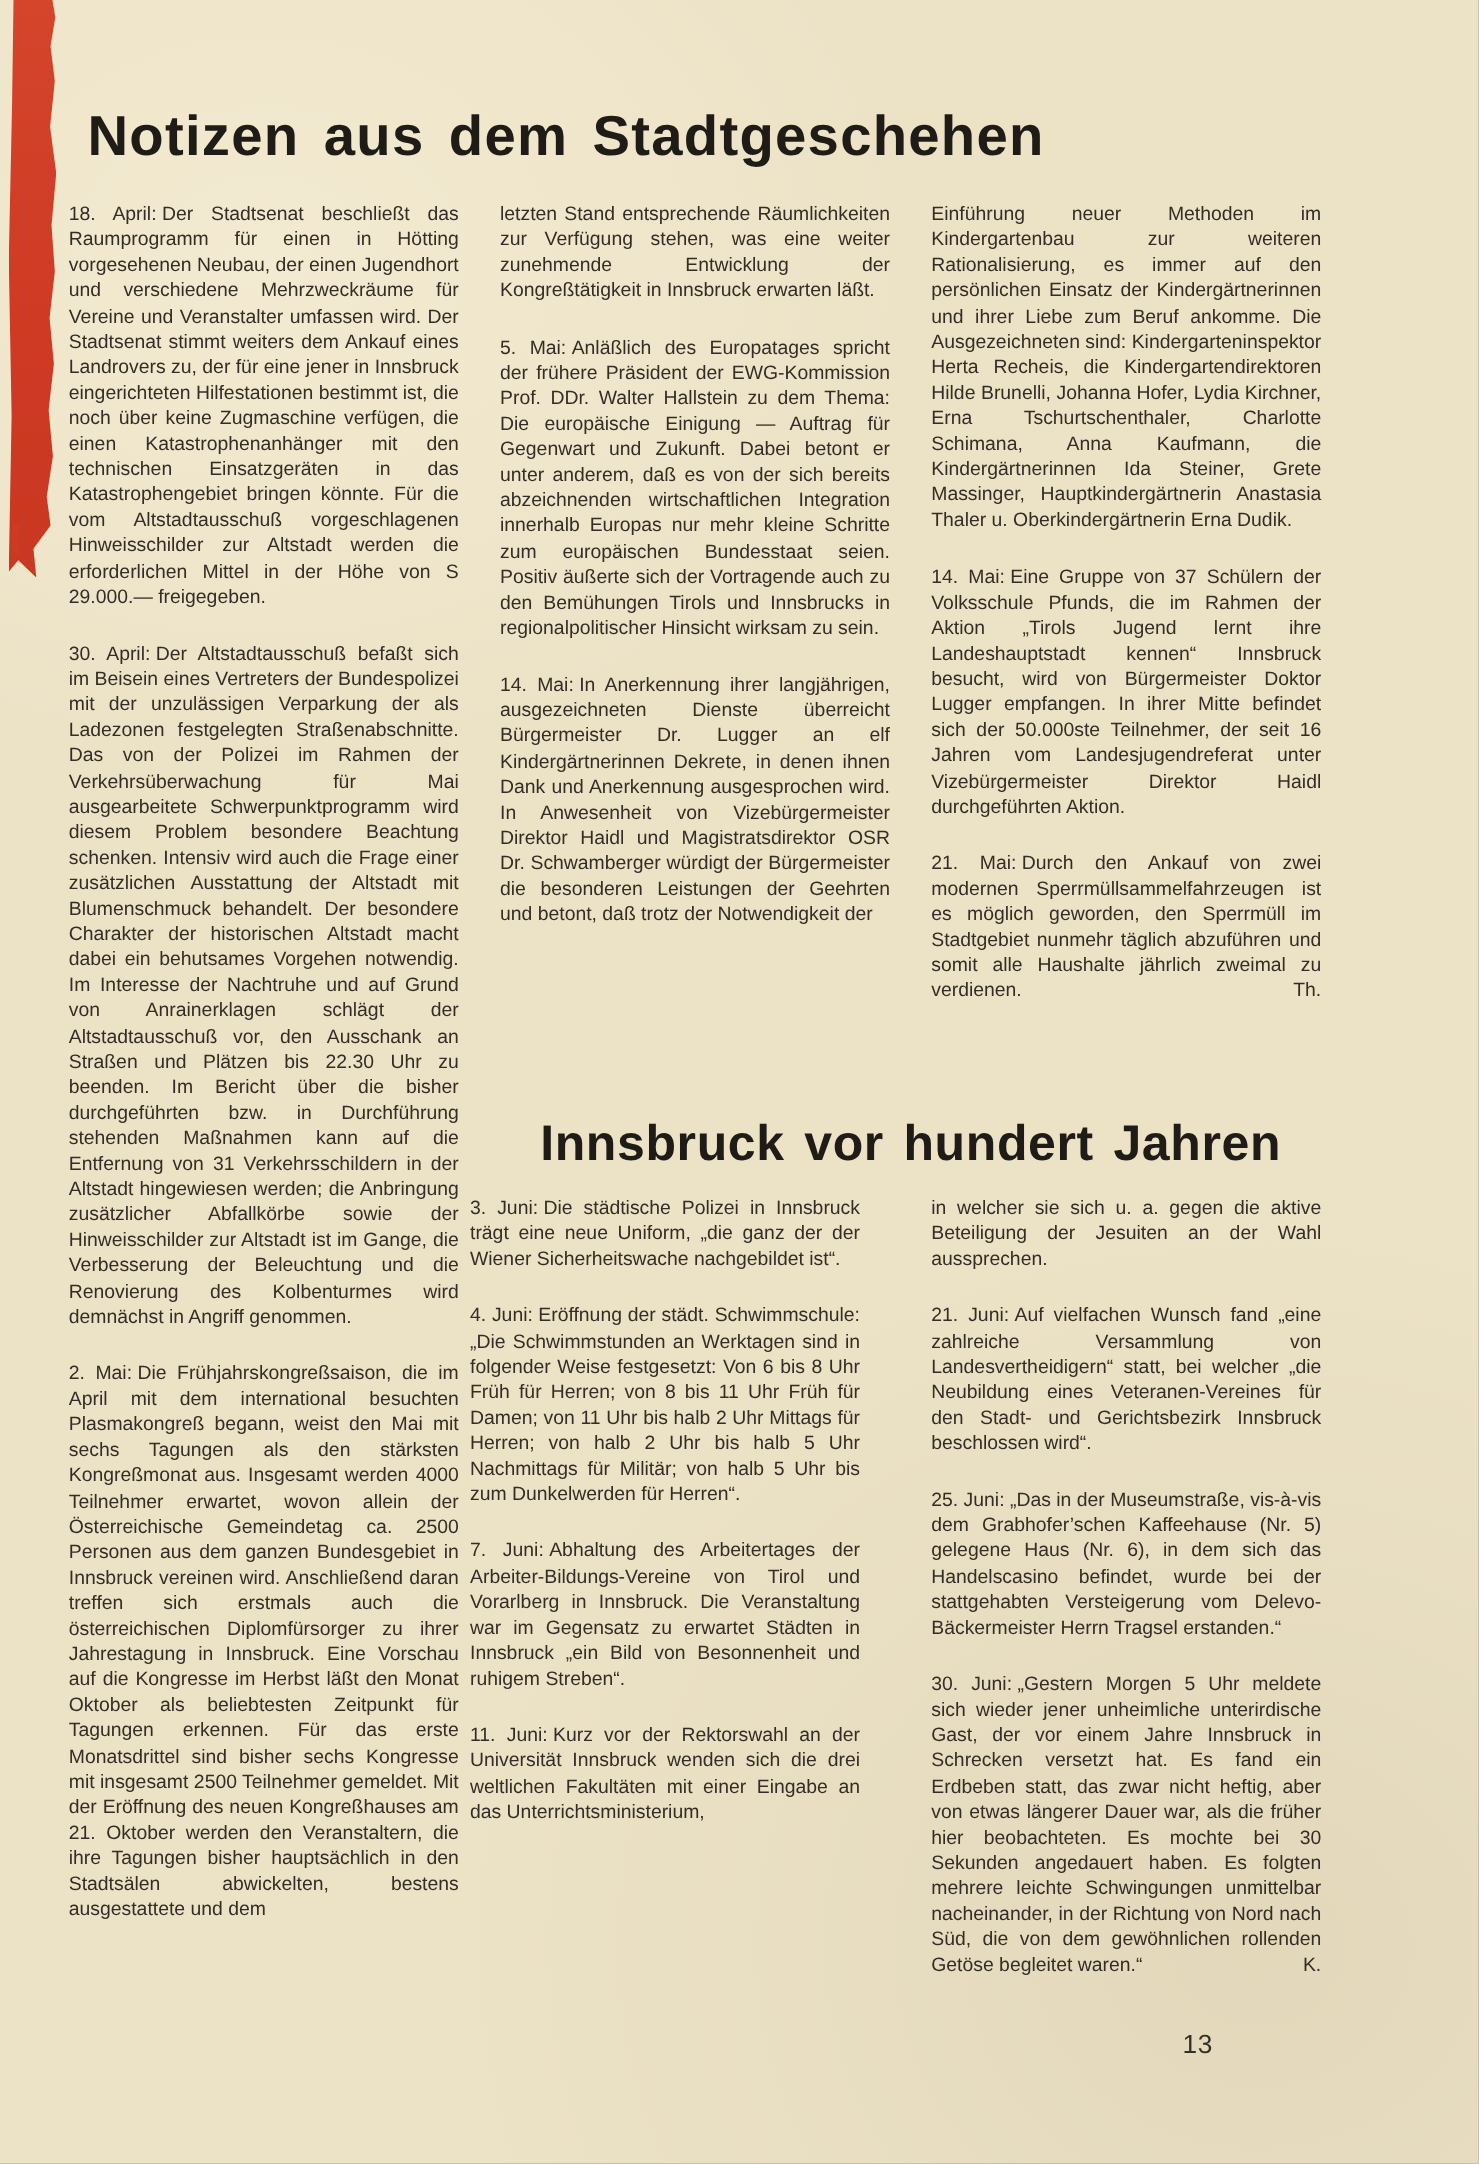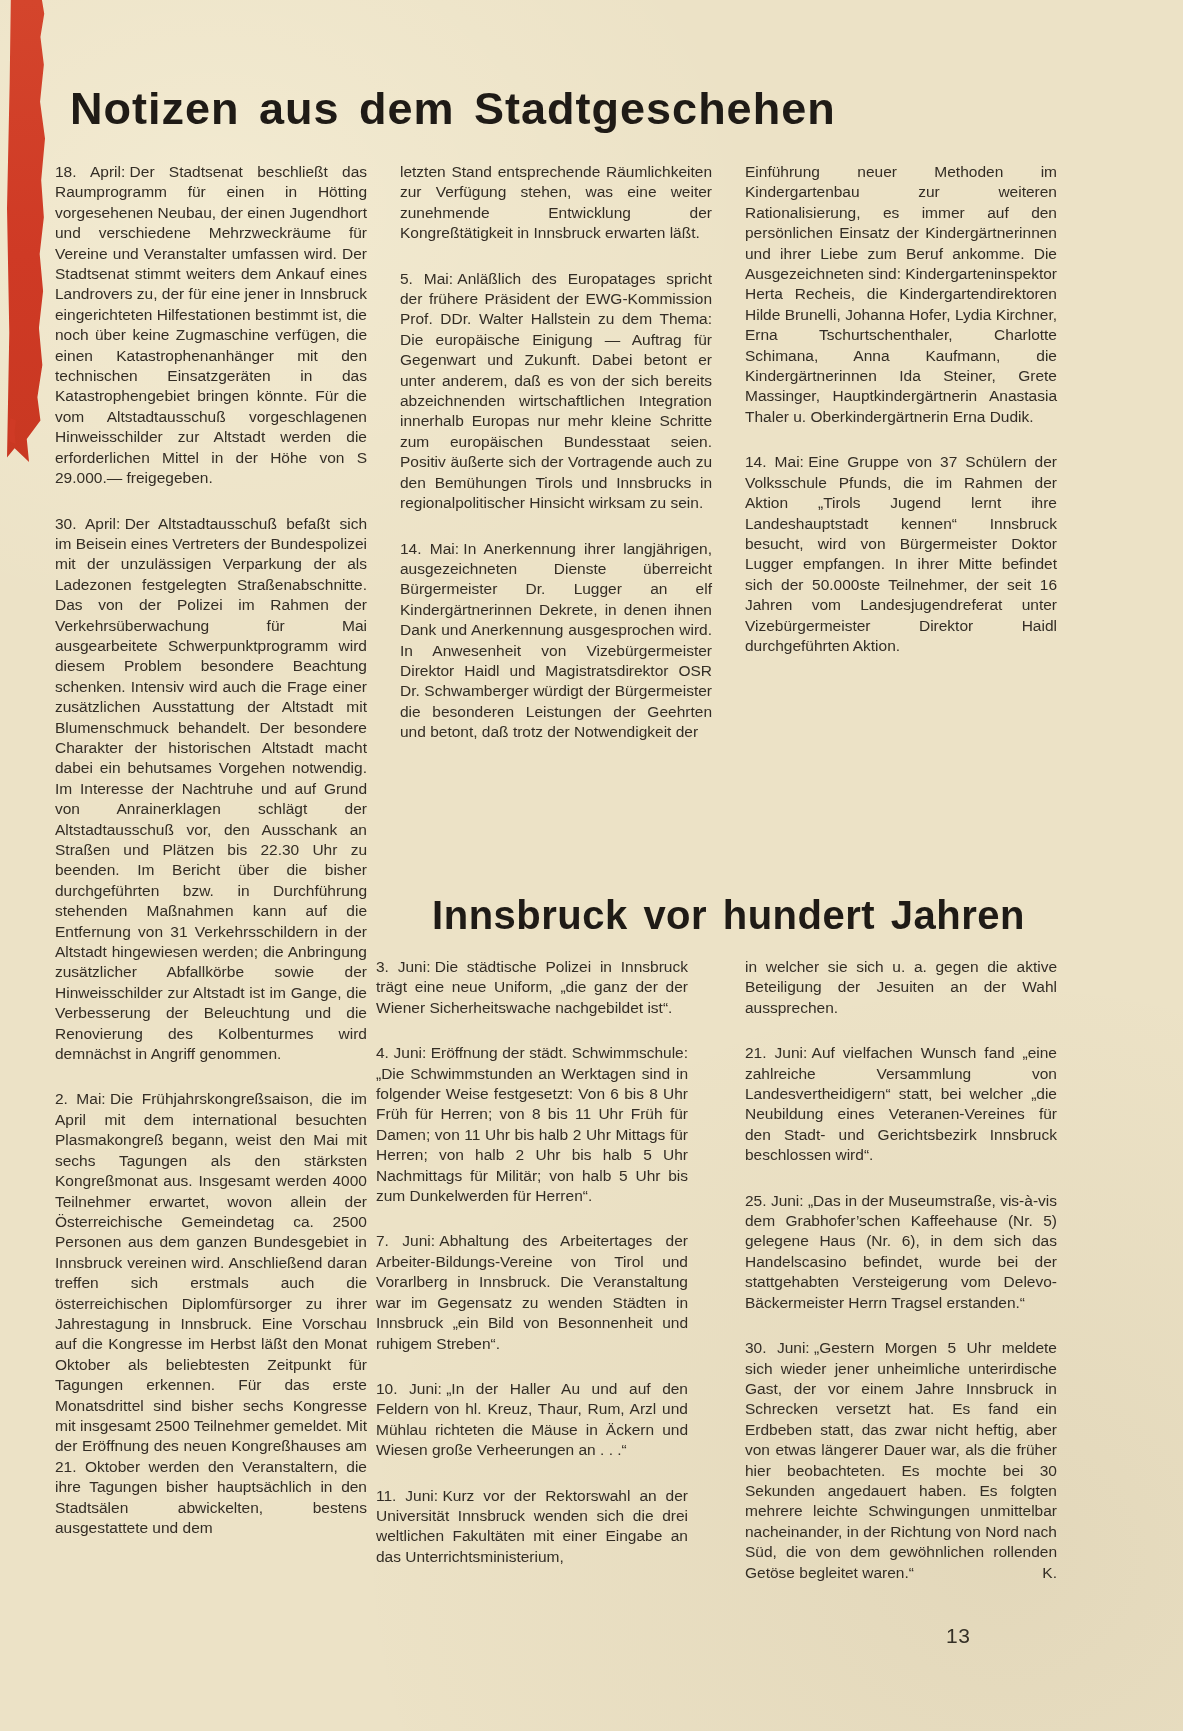--- a/index.html
+++ b/index.html
@@ -82,29 +82,29 @@
 
   <div class="col col2-top">
     <p><span class="date"></span><span>letzten Stand entsprechende Räumlichkeiten zur Verfügung stehen, was eine weiter zunehmende Entwicklung der Kongreßtätigkeit in Innsbruck erwarten läßt.</span></p>
     <p><span class="date">5. Mai:</span><span>Anläßlich des Europatages spricht der frühere Präsident der EWG-Kommission Prof. DDr. Walter Hallstein zu dem Thema: Die europäische Einigung — Auftrag für Gegenwart und Zukunft. Dabei betont er unter anderem, daß es von der sich bereits abzeichnenden wirtschaftlichen Integration innerhalb Europas nur mehr kleine Schritte zum europäischen Bundesstaat seien. Positiv äußerte sich der Vortragende auch zu den Bemühungen Tirols und Innsbrucks in regionalpolitischer Hinsicht wirksam zu sein.</span></p>
     <p><span class="date">14. Mai:</span><span>In Anerkennung ihrer langjährigen, ausgezeichneten Dienste überreicht Bürgermeister Dr. Lugger an elf Kindergärtnerinnen Dekrete, in denen ihnen Dank und Anerkennung ausgesprochen wird. In Anwesenheit von Vizebürgermeister Direktor Haidl und Magistratsdirektor OSR Dr. Schwamberger würdigt der Bürgermeister die besonderen Leistungen der Geehrten und betont, daß trotz der Notwendigkeit der</span></p>
   </div>
 
   <div class="col col3-top">
     <p><span class="date"></span><span>Einführung neuer Methoden im Kindergartenbau zur weiteren Rationalisierung, es immer auf den persönlichen Einsatz der Kindergärtnerinnen und ihrer Liebe zum Beruf ankomme. Die Ausgezeichneten sind: Kindergarteninspektor Herta Recheis, die Kindergartendirektoren Hilde Brunelli, Johanna Hofer, Lydia Kirchner, Erna Tschurtschenthaler, Charlotte Schimana, Anna Kaufmann, die Kindergärtnerinnen Ida Steiner, Grete Massinger, Hauptkindergärtnerin Anastasia Thaler u. Oberkindergärtnerin Erna Dudik.</span></p>
     <p><span class="date">14. Mai:</span><span>Eine Gruppe von 37 Schülern der Volksschule Pfunds, die im Rahmen der Aktion „Tirols Jugend lernt ihre Landeshauptstadt kennen“ Innsbruck besucht, wird von Bürgermeister Doktor Lugger empfangen. In ihrer Mitte befindet sich der 50.000ste Teilnehmer, der seit 16 Jahren vom Landesjugendreferat unter Vizebürgermeister Direktor Haidl durchgeführten Aktion.</span></p>
+    <p><span class="date">21. Mai:</span><span>Durch den Ankauf von zwei modernen Sperrmüllsammelfahrzeugen ist es möglich geworden, den Sperrmüll im Stadtgebiet nunmehr täglich abzuführen und somit alle Haushalte jährlich zweimal zu verdienen.</span><span class="sig">Th.</span></p>
   </div>
 
   <h2 class="title-sub">Innsbruck vor hundert Jahren</h2>
 
   <div class="col col2-bot">
     <p><span class="date">3. Juni:</span><span>Die städtische Polizei in Innsbruck trägt eine neue Uniform, „die ganz der der Wiener Sicherheitswache nachgebildet ist“.</span></p>
     <p><span class="date">4. Juni:</span><span>Eröffnung der städt. Schwimmschule: „Die Schwimmstunden an Werktagen sind in folgender Weise festgesetzt: Von 6 bis 8 Uhr Früh für Herren; von 8 bis 11 Uhr Früh für Damen; von 11 Uhr bis halb 2 Uhr Mittags für Herren; von halb 2 Uhr bis halb 5 Uhr Nachmittags für Militär; von halb 5 Uhr bis zum Dunkelwerden für Herren“.</span></p>
-    <p><span class="date">7. Juni:</span><span>Abhaltung des Arbeitertages der Arbeiter-Bildungs-Vereine von Tirol und Vorarlberg in Innsbruck. Die Veranstaltung war im Gegensatz zu wenden Städten in Innsbruck „ein Bild von Besonnenheit und ruhigem Streben“.</span></p>
-    <p><span class="date">10. Juni:</span><span>„In der Haller Au und auf den Feldern von hl. Kreuz, Thaur, Rum, Arzl und Mühlau richteten die Mäuse in Äckern und Wiesen große Verheerungen an . . .“</span></p>
+    <p><span class="date">7. Juni:</span><span>Abhaltung des Arbeitertages der Arbeiter-Bildungs-Vereine von Tirol und Vorarlberg in Innsbruck. Die Veranstaltung war im Gegensatz zu erwartet Städten in Innsbruck „ein Bild von Besonnenheit und ruhigem Streben“.</span></p>
     <p><span class="date">11. Juni:</span><span>Kurz vor der Rektorswahl an der Universität Innsbruck wenden sich die drei weltlichen Fakultäten mit einer Eingabe an das Unterrichtsministerium,</span></p>
   </div>
 
   <div class="col col3-bot">
     <p><span class="date"></span><span>in welcher sie sich u. a. gegen die aktive Beteiligung der Jesuiten an der Wahl aussprechen.</span></p>
     <p><span class="date">21. Juni:</span><span>Auf vielfachen Wunsch fand „eine zahlreiche Versammlung von Landesvertheidigern“ statt, bei welcher „die Neubildung eines Veteranen-Vereines für den Stadt- und Gerichtsbezirk Innsbruck beschlossen wird“.</span></p>
     <p><span class="date">25. Juni:</span><span>„Das in der Museumstraße, vis-à-vis dem Grabhofer’schen Kaffeehause (Nr. 5) gelegene Haus (Nr. 6), in dem sich das Handelscasino befindet, wurde bei der stattgehabten Versteigerung vom Delevo-Bäckermeister Herrn Tragsel erstanden.“</span></p>
     <p><span class="date">30. Juni:</span><span>„Gestern Morgen 5 Uhr meldete sich wieder jener unheimliche unterirdische Gast, der vor einem Jahre Innsbruck in Schrecken versetzt hat. Es fand ein Erdbeben statt, das zwar nicht heftig, aber von etwas längerer Dauer war, als die früher hier beobachteten. Es mochte bei 30 Sekunden angedauert haben. Es folgten mehrere leichte Schwingungen unmittelbar nacheinander, in der Richtung von Nord nach Süd, die von dem gewöhnlichen rollenden Getöse begleitet waren.“</span><span class="sig">K.</span></p>
   </div>
 

